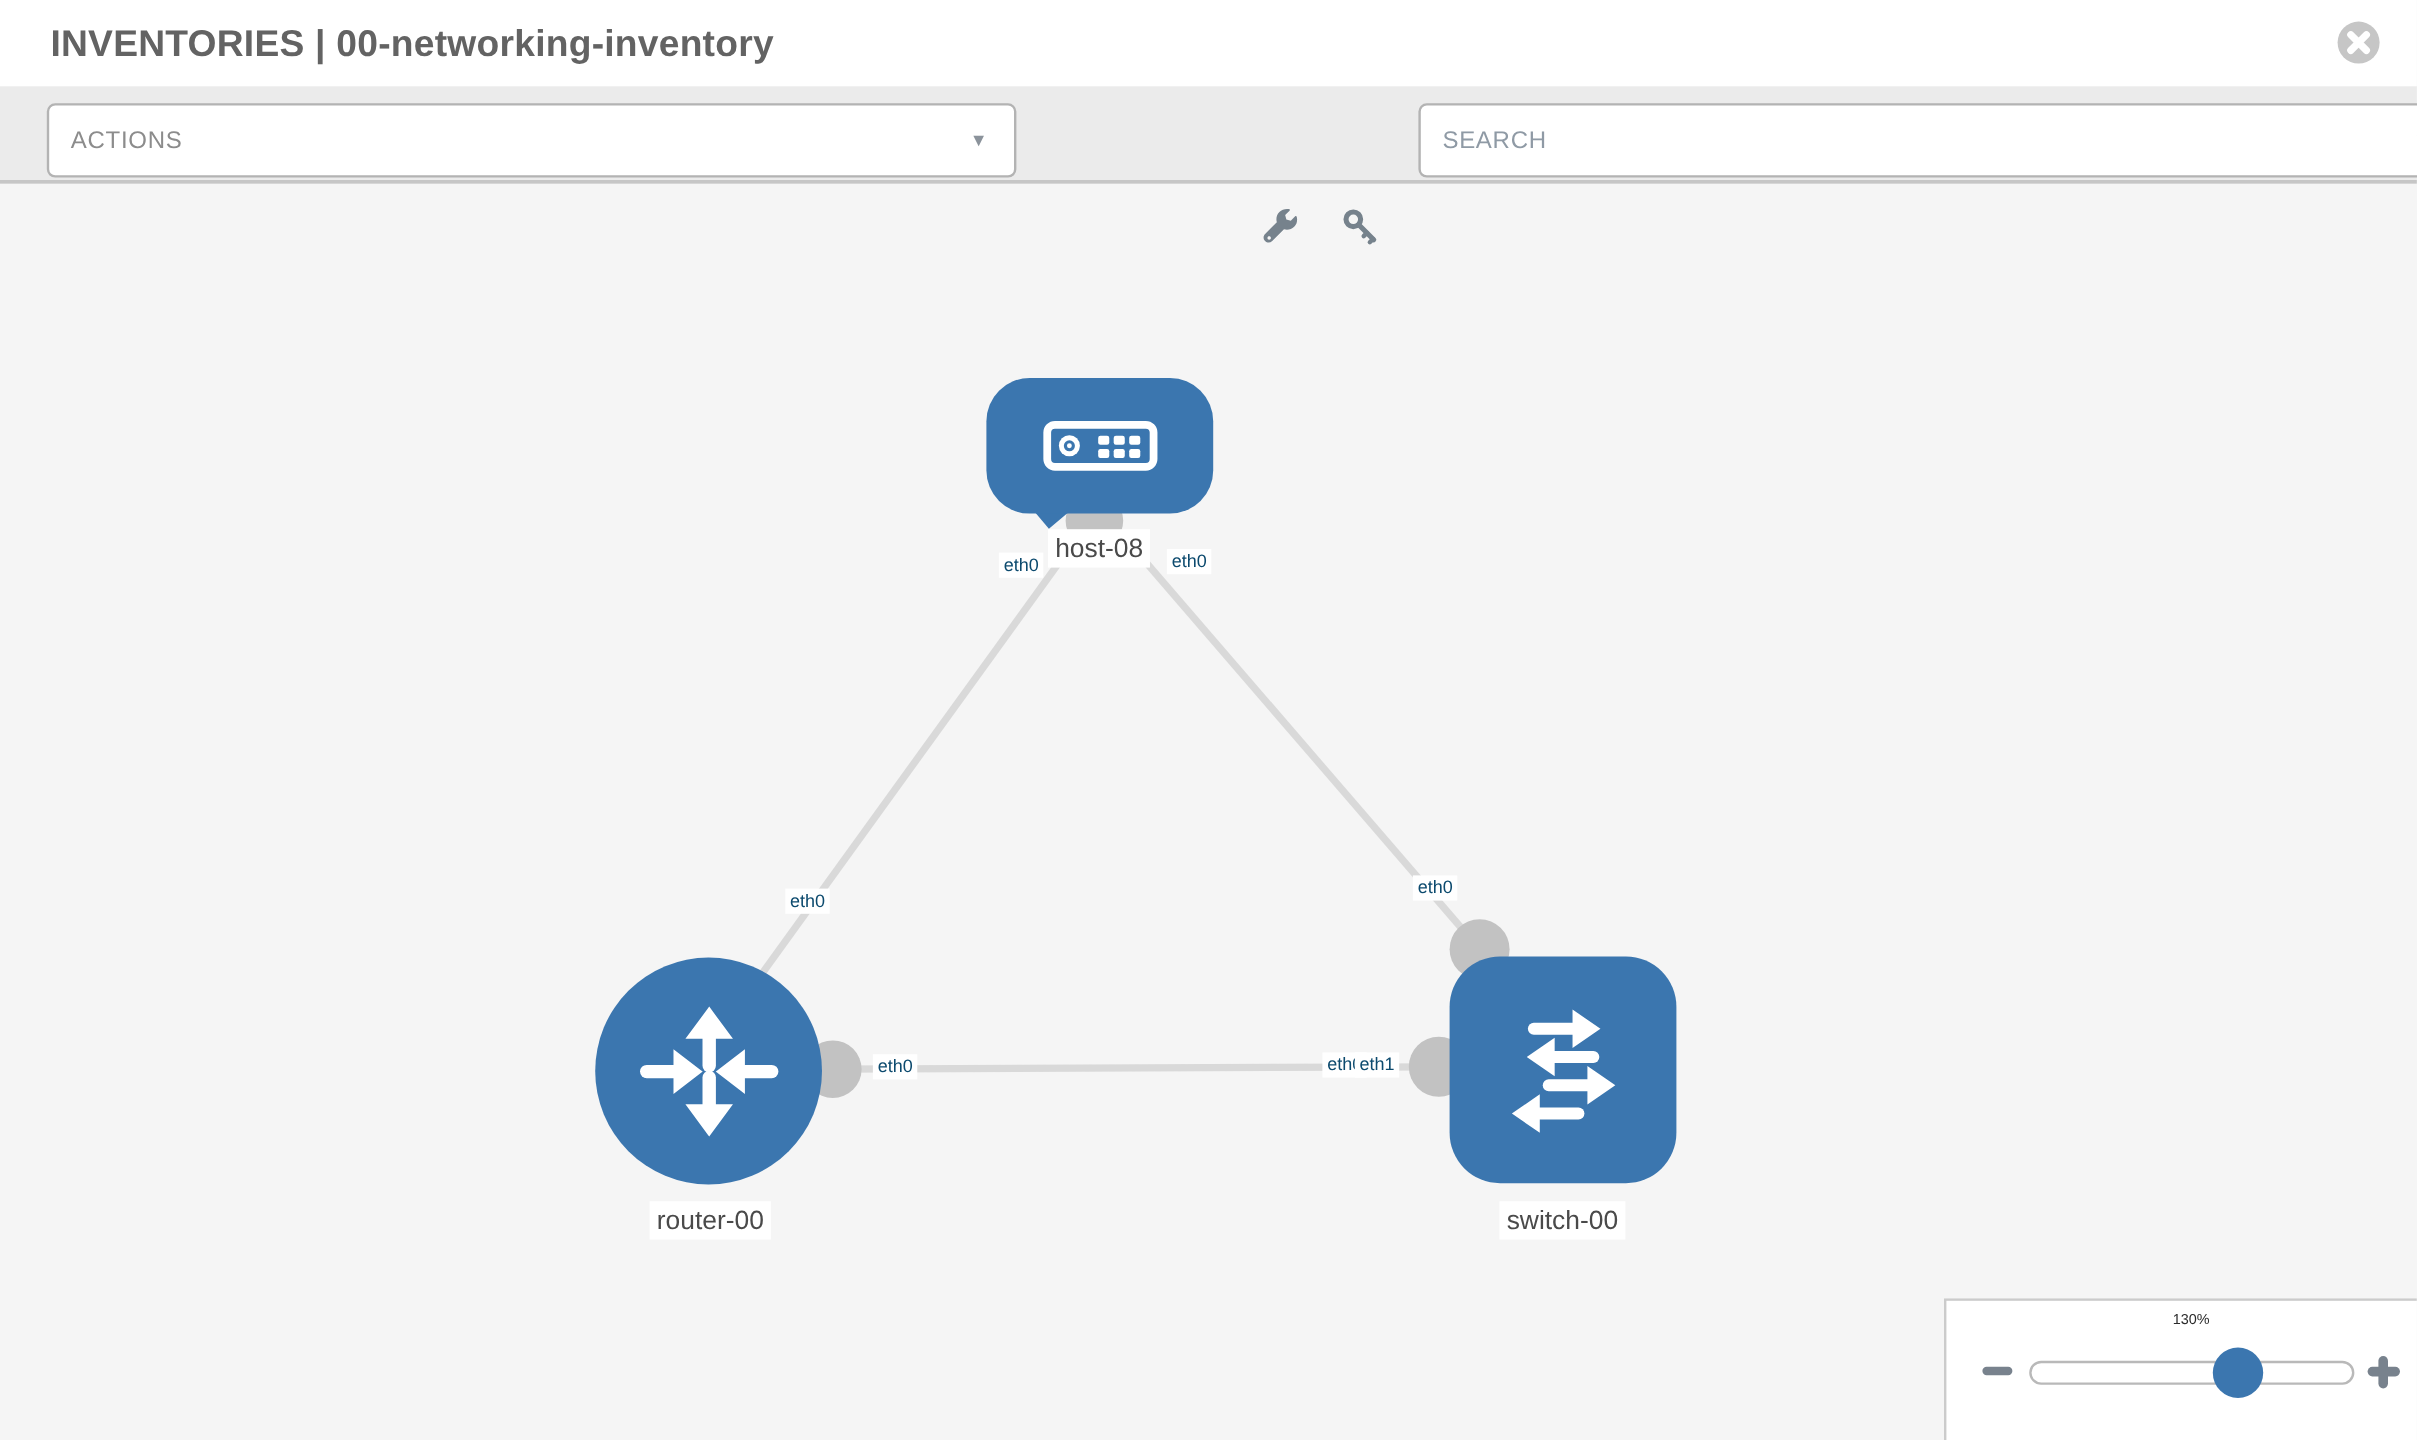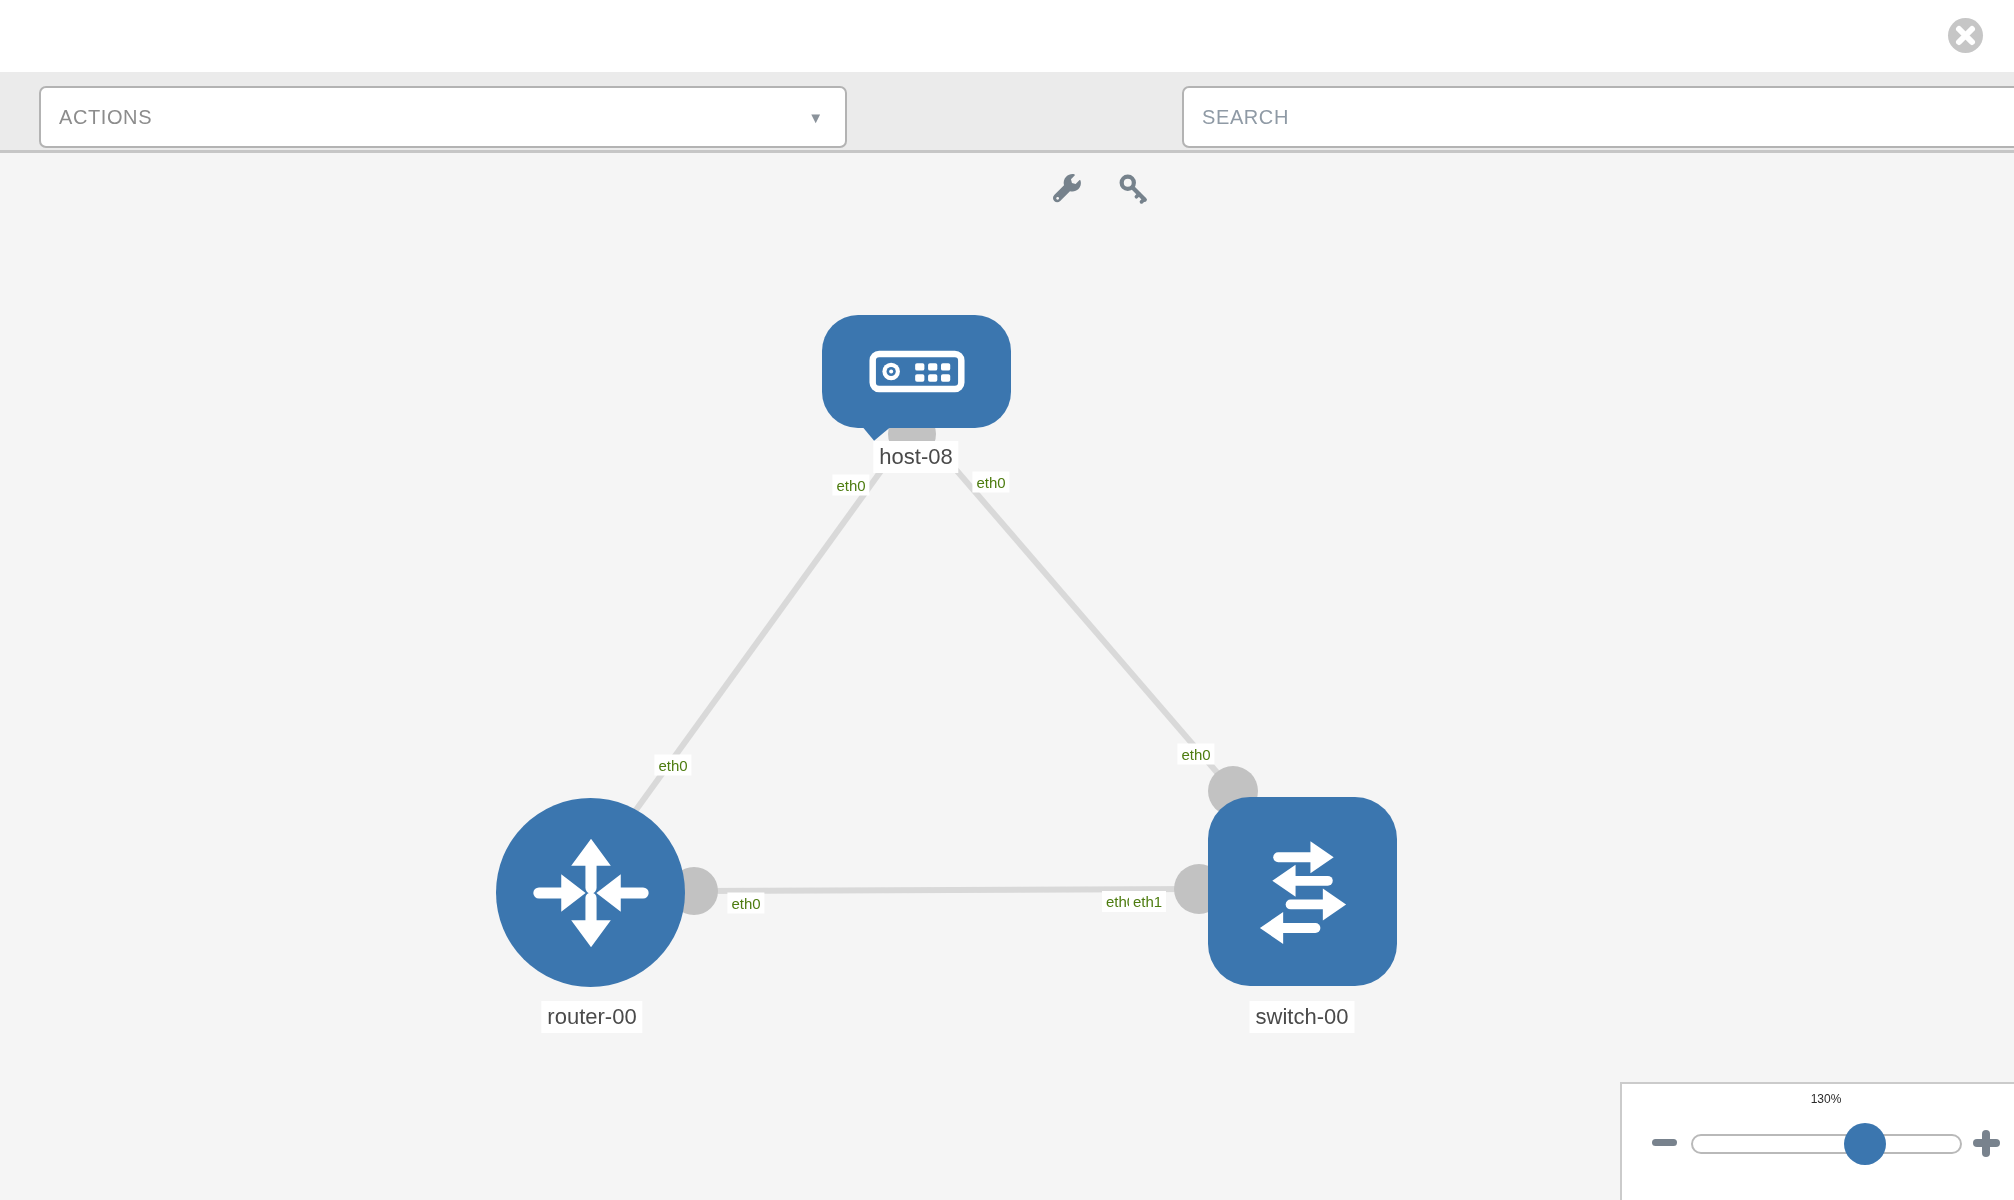--- a/index.html
+++ b/index.html
@@ -24,39 +24,40 @@
   
   .canvas { position:absolute; left:0; top:153px; width:2014px; height:1047px; background:#f5f5f5; overflow:hidden; }
   .links-svg { position:absolute; left:0; top:0; z-index:1; }
 
   .node { position:absolute; background:#3b76af; z-index:2; cursor:pointer; display:flex; align-items:center; justify-content:center; }
   .node-host { left:822px; top:162px; width:189px; height:113px; border-radius:36px; }
   .node-router { left:496px; top:645px; width:189px; height:189px; border-radius:50%; }
   .node-switch { left:1208px; top:644px; width:189px; height:189px; border-radius:42px; }
   .node-tail { position:absolute; left:864px; top:260px; width:23px; height:23px; background:#3b76af; transform:rotate(50deg); z-index:2; }
 
-  .chip { position:absolute; background:#ffffff; color:#4d7c0f; font-size:15px; padding:2px 4px; white-space:nowrap; z-index:3;margin-top:14px; }
+  .chip { position:absolute; background:#ffffff; color:#0c4a6e; font-size:15px; padding:2px 4px; white-space:nowrap; z-index:3; }
   .chip.centered { transform:translate(-50%,-50%); }
   .node-label { position:absolute; background:#ffffff; color:#4a4a4a; font-size:22px; padding:3px 6px; white-space:nowrap; transform:translate(-50%,-50%); z-index:4; }
 
   
   .zoom-panel { position:absolute; left:1620px; top:929px; width:400px; height:130px; background:#ffffff; border:2px solid #cbcbcb; z-index:5; }
   .zoom-value { position:absolute; left:204px; top:8px; transform:translateX(-50%); font-size:12px; color:#2b2b2b; }
   .zoom-minus { position:absolute; left:28px; top:44px; width:30px; height:30px; cursor:pointer; }
   .zoom-minus .hbar { position:absolute; left:2px; top:11px; width:25px; height:7px; border-radius:4px; background:#78828d; }
   .zoom-plus { position:absolute; left:350px; top:44px; width:30px; height:30px; cursor:pointer; }
   .zoom-plus .hbar { position:absolute; left:1px; top:11px; width:27px; height:8px; border-radius:4px; background:#78828d; }
   .zoom-plus .vbar { position:absolute; left:10px; top:2px; width:8px; height:27px; border-radius:4px; background:#78828d; }
   .zoom-track { position:absolute; left:69px; top:50px; width:271px; height:20px; background:#ffffff; border:2px solid #b9b9b9; border-radius:11px; cursor:pointer; }
   .zoom-thumb { position:absolute; left:243px; top:60px; width:42px; height:42px; border-radius:50%; background:#3b76af; transform:translate(-50%,-50%); cursor:pointer; }
 </style>
 </head>
 <body>
 
 <div class="header">
+  <div class="page-title">INVENTORIES | 00-networking-inventory</div>
   <div class="close-btn">
     <svg width="37" height="37" viewBox="0 0 37 37">
       <circle cx="18.5" cy="18.5" r="17.5" fill="#c6c6c6"></circle>
       <path d="M12 12 L25 25 M25 12 L12 25" stroke="#ffffff" stroke-width="6" stroke-linecap="round"></path>
     </svg>
   </div>
 </div>
 
 <div class="toolbar">
   <div class="select-box actions-box">

